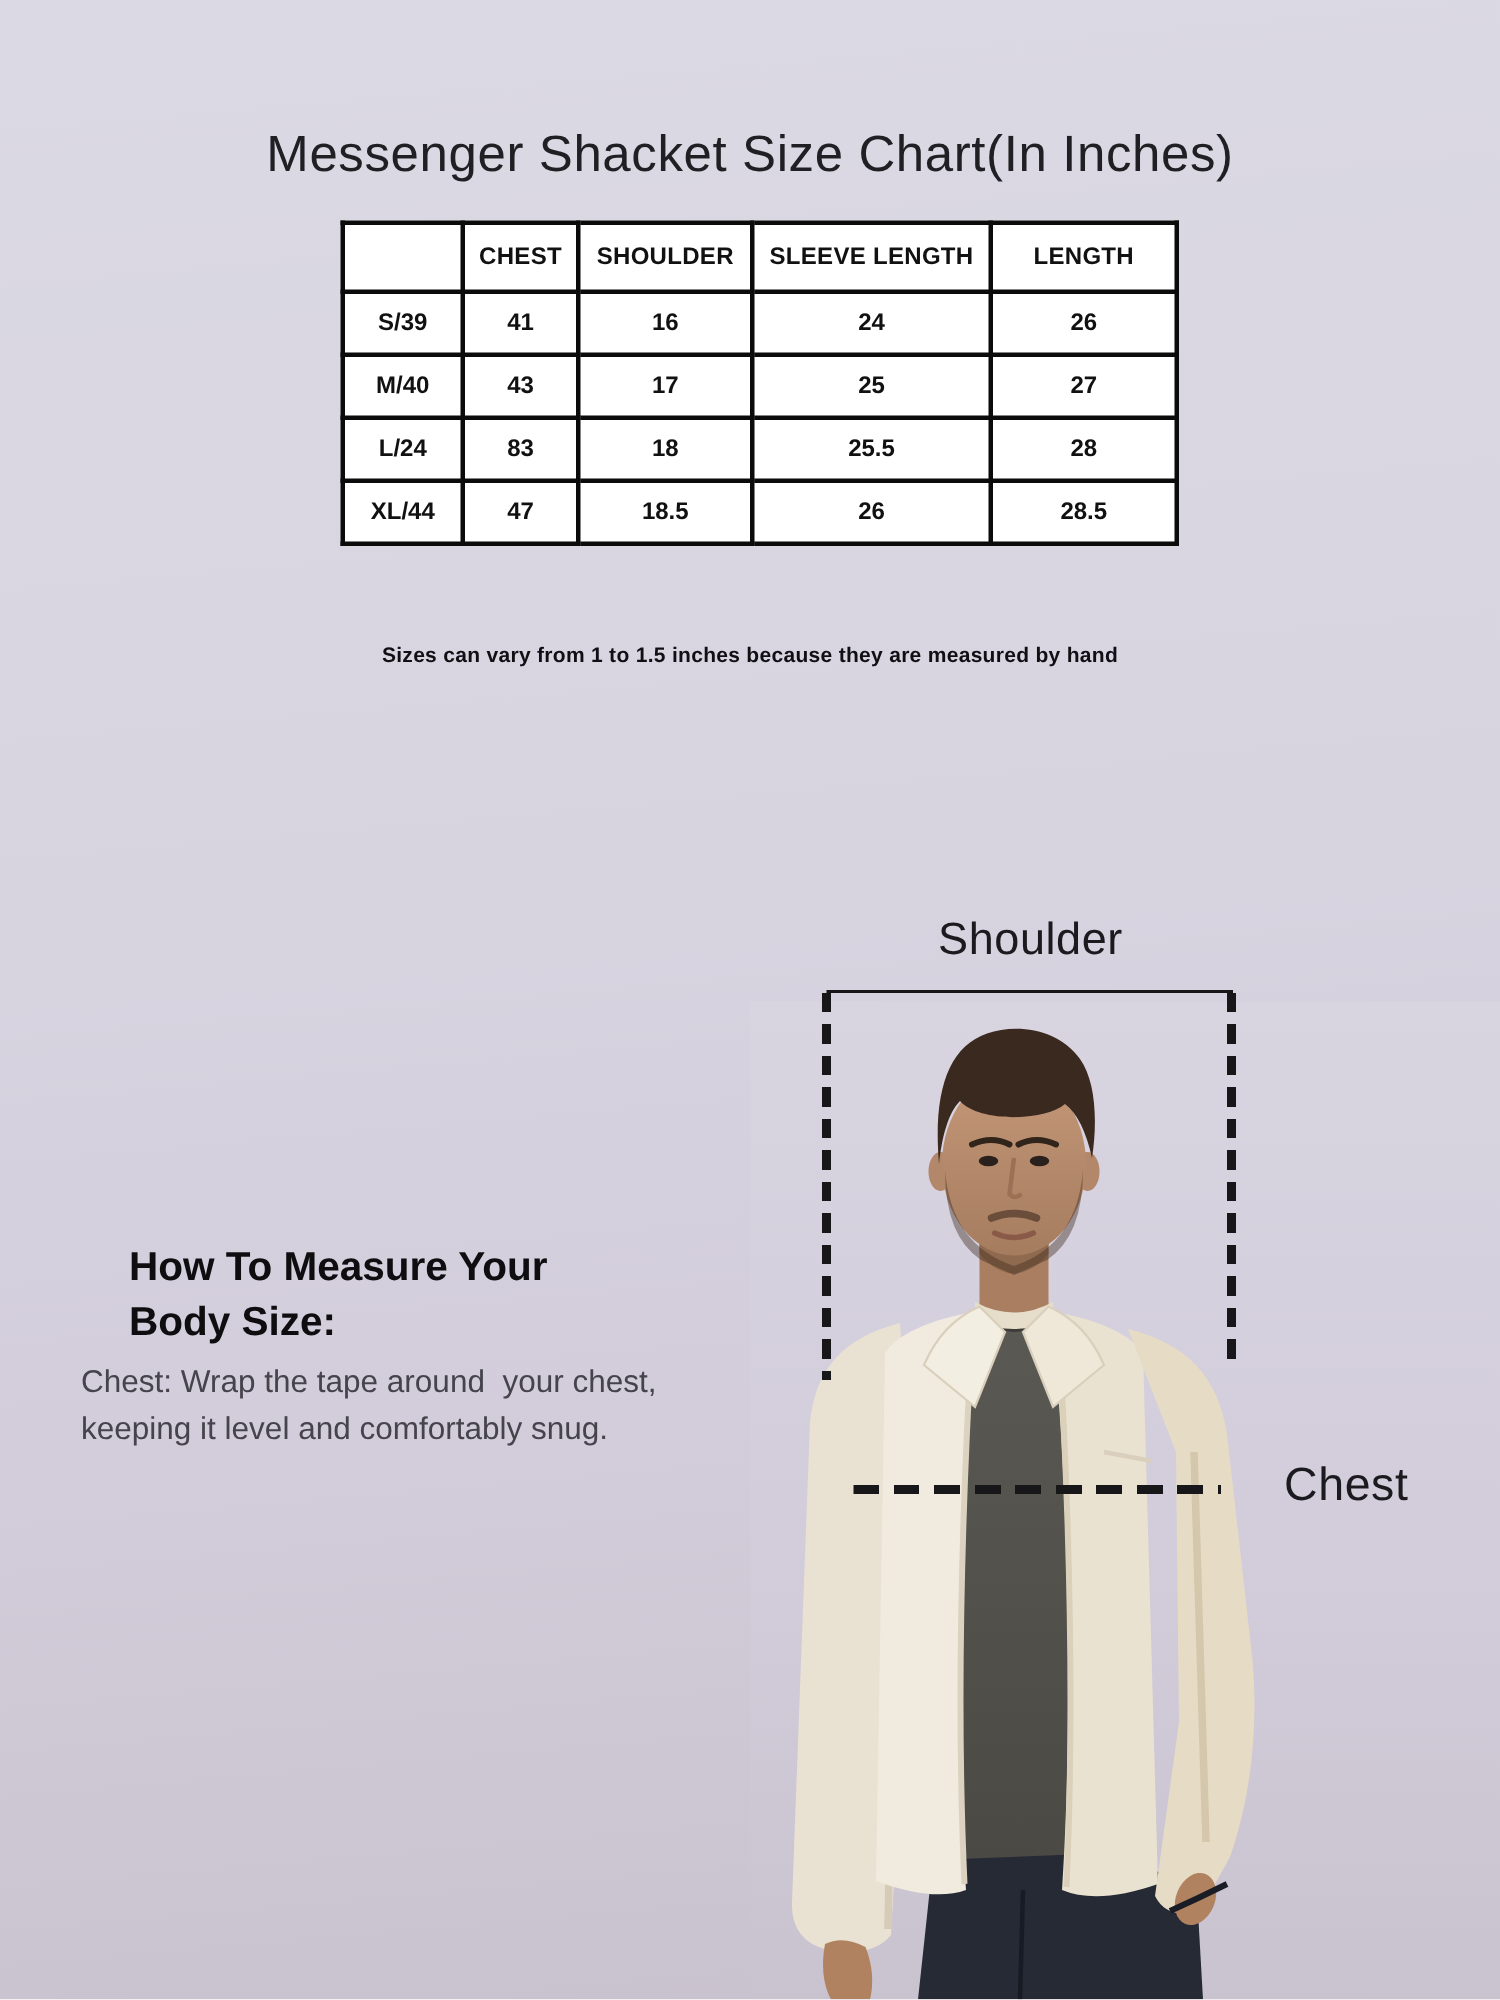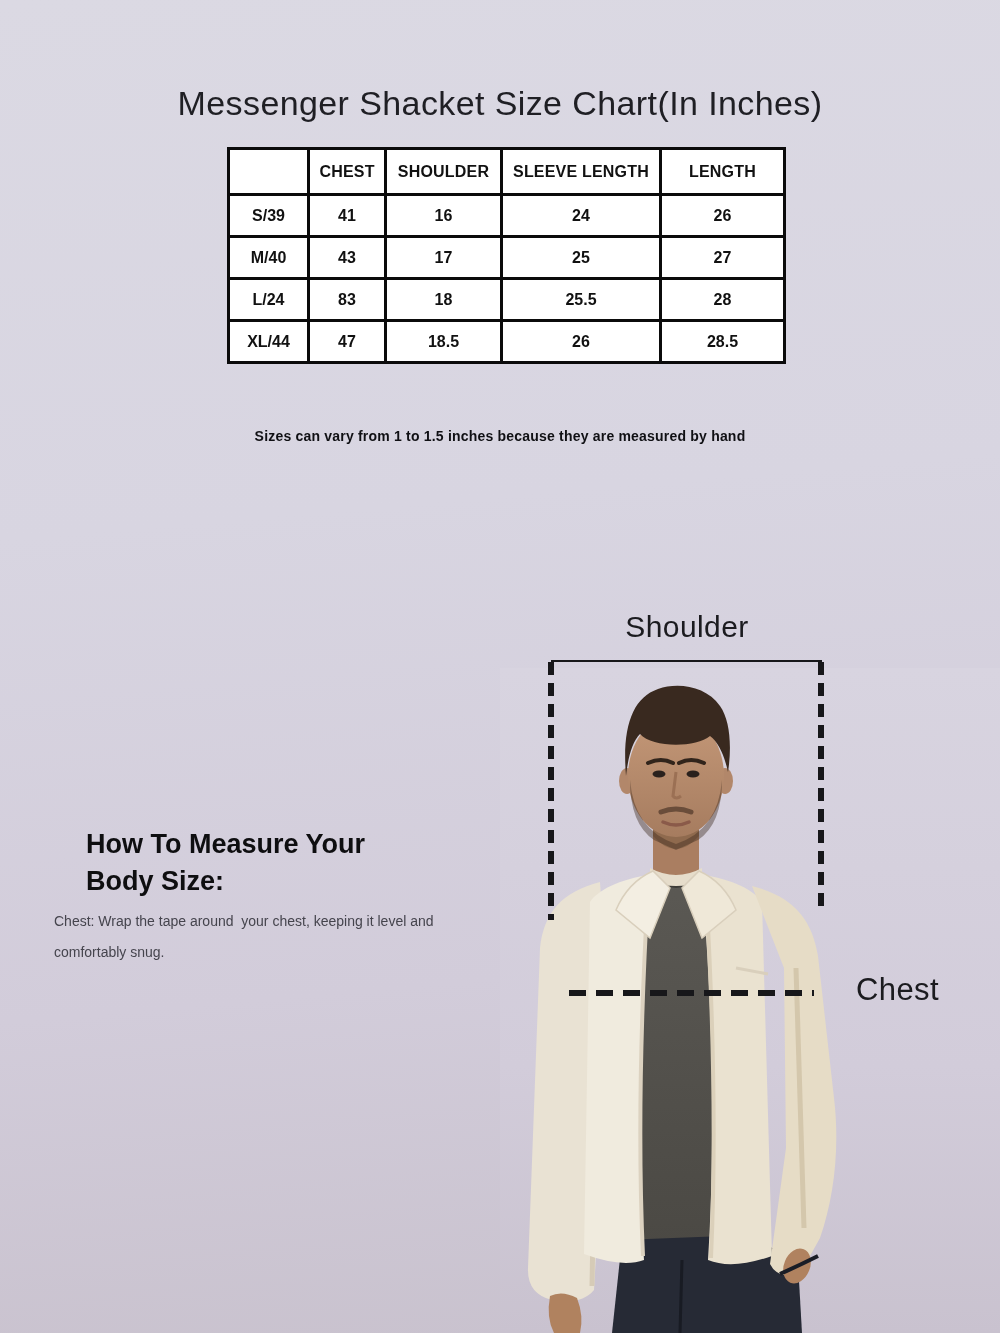--- a/index.html
+++ b/index.html
@@ -64,21 +64,21 @@
     top: 826px; left: 54px; width: 350px;
     font-size: 27px;
     font-weight: 700;
     line-height: 37px;
     color: #0e0e10;
     margin-left: 32px;
   }
   .guide-p {
     position: absolute;
     left: 54px; width: 400px;
-    font-size: 14px;
+    font-size: 21px;
     font-weight: 300;
     line-height: 31px;
     color: #45444d;
     white-space: pre-wrap;
   }
   .guide-p.chest { top: 906px; }
   .guide-p.shoulder { top: 982px; }
 
   
   .photo { position: absolute; left: 500px; top: 668px; width: 500px; height: 665px; }

